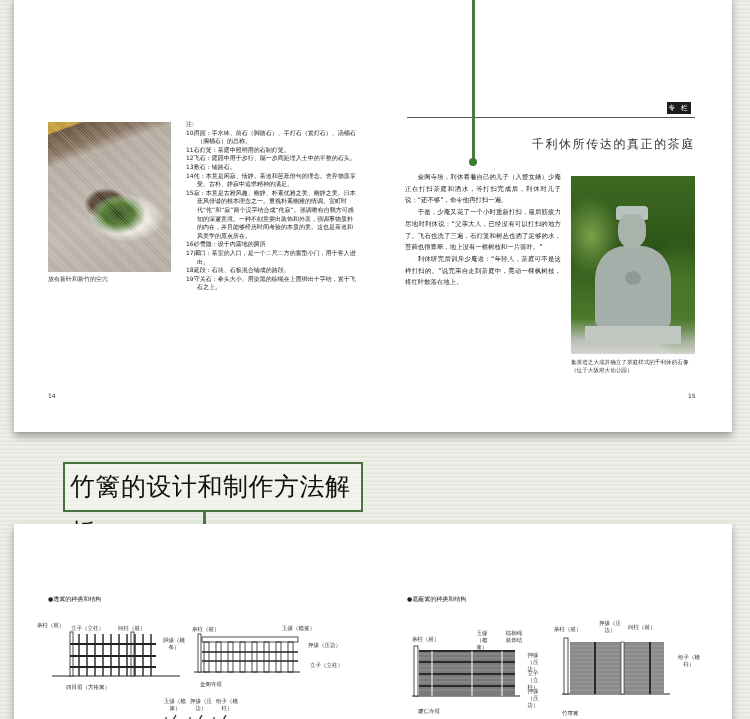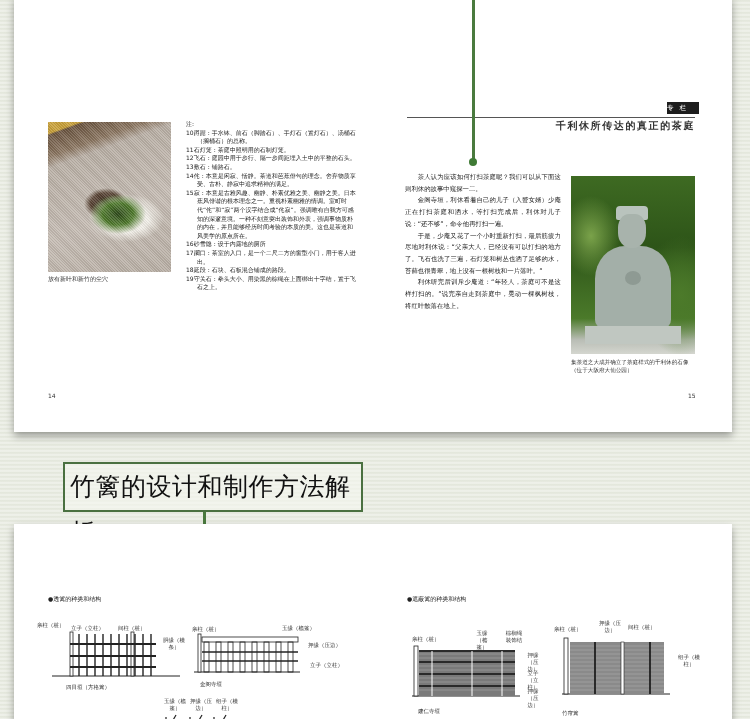--- a/index.html
+++ b/index.html
@@ -35,26 +35,26 @@
   .notes {
     position: absolute; left: 172px; top: 124px; width: 170px;
     font-size: 6px; line-height: 8.6px; color: #222;
   }
   .notes .n { display: block; padding-left: 11px; text-indent: -11px; }
   .pagenum { position: absolute; font-size: 6px; color: #333; }
   #pn-left { left: 34px; top: 396px; }
   #pn-right { left: 674px; top: 396px; }
 
   .col-badge {
-    position: absolute; left: 653px; top: 106px; width: 32px; height: 12px;
-    background: #1d1d1d; color: #fff; font-size: 6.5px; text-align: left; line-height: 12px; letter-spacing: 2px;
+    position: absolute; left: 653px; top: 106px; width: 24px; height: 12px;
+    background: #1d1d1d; color: #fff; font-size: 6.5px; text-align: center; line-height: 12px; letter-spacing: 2px;
   }
   .col-rule { position: absolute; left: 393px; top: 121px; width: 288px; height: 1px; background: #555; }
   .col-title {
-    position: absolute; right: 37px; top: 123px; font-size: 10px; color: #333; letter-spacing: 1.6px; font-weight: bold;
+    position: absolute; right: 37px; top: 140px; font-size: 12px; color: #333; letter-spacing: 1.6px;
   }
   .article {
     position: absolute; left: 391px; top: 176px; width: 156px;
     font-size: 6.4px; line-height: 11.7px; color: #222; text-align: justify;
   }
   .article p { text-indent: 2em; }
   .photo-right {
     position: absolute; left: 557px; top: 180px; width: 124px; height: 178px; overflow: hidden;
     background:
       radial-gradient(ellipse 30px 40px at 20px 60px, #7aa24a 0%, rgba(0,0,0,0) 100%),
@@ -105,21 +105,20 @@
     <span class="n">18延段：石块、石板混合铺成的路段。</span>
     <span class="n">19守关石：拳头大小、用染黑的棕绳在上面绑出十字结，置于飞石之上。</span>
   </div>
   <div class="pagenum" id="pn-left">14</div>
 
   <div class="col-badge">专 栏</div>
   <div class="col-rule"></div>
   <div class="col-title">千利休所传达的真正的茶庭</div>
 
   <div class="article">
-    <p>茶人认为应该如何打扫茶庭呢？我们可以从下面这则利休的故事中窥探一二。</p>
     <p>金阁寺垣，利休看着自己的儿子（入赘女婿）少庵正在打扫茶庭和洒水，等打扫完成后，利休对儿子说：“还不够”，命令他再打扫一遍。</p>
     <p>于是，少庵又花了一个小时重新打扫，最后筋疲力尽地对利休说：“父亲大人，已经没有可以打扫的地方了。飞石也洗了三遍，石灯笼和树丛也洒了足够的水，苔藓也很青翠，地上没有一根树枝和一片落叶。”</p>
     <p>利休听完后训斥少庵道：“年轻人，茶庭可不是这样打扫的。”说完亲自走到茶庭中，晃动一棵枫树枝，将红叶散落在地上。</p>
   </div>
 
   <div class="photo-right">
     <div class="statue-body"></div>
     <div class="statue-cap"></div>
     <div class="statue-head"></div>
     <div class="statue-hands"></div>

